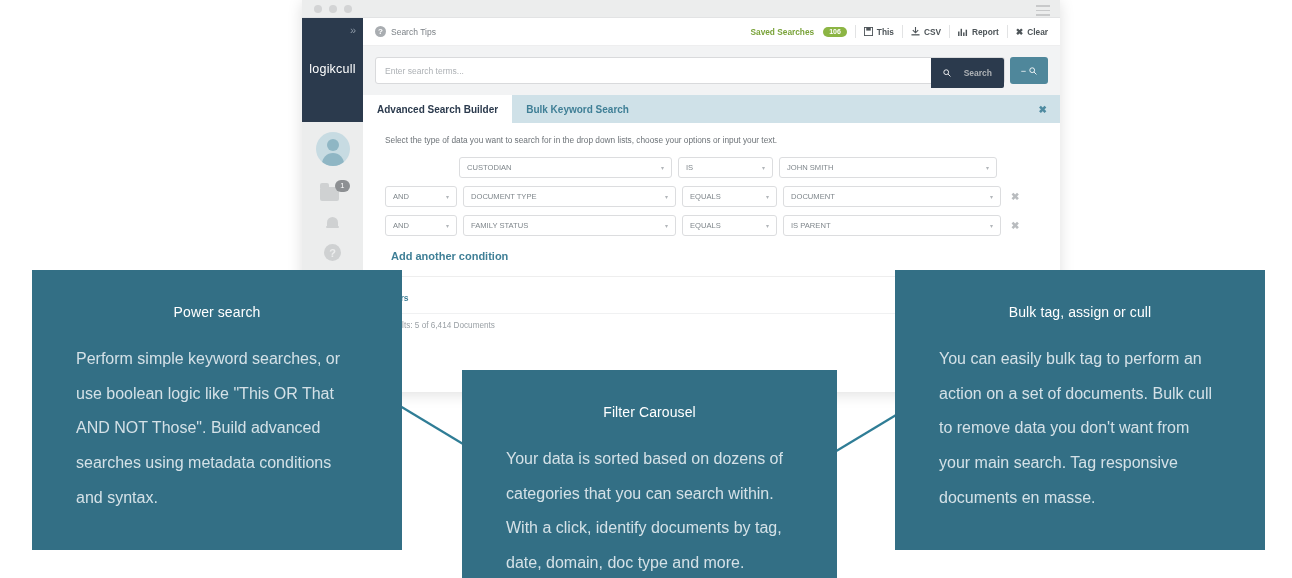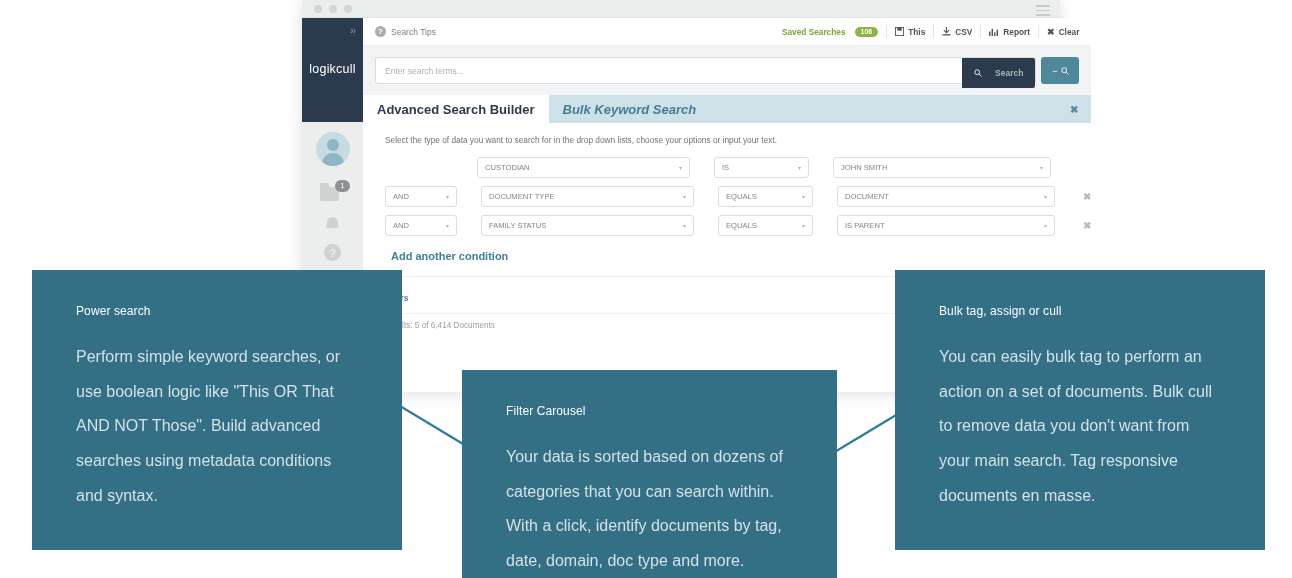--- a/index.html
+++ b/index.html
@@ -96,29 +96,29 @@
     display:flex; align-items:center; gap:4px; padding:0 12px; font-size:8.5px; font-weight:bold;
     border-radius:0 2px 2px 0;
     justify-content:center;
   }
   .minusbtn {
     width:38px; background:#4f879b; border-radius:3px; display:flex; align-items:center;
     justify-content:center; gap:3px; color:#fff; font-size:9px;
   }
 
   .tabbar { background:#cfe1e8; height:28px; display:flex; align-items:stretch; position:relative; }
-  .tab { display:flex; align-items:center; padding:0 14px; font-size:13px; font-weight:bold; }
+  .tab { display:flex; align-items:center; padding:0 14px; font-size:10px; font-weight:bold; }
   .tab.active { background:#fff; color:#2b3a4d; }
-  .tab.inactive { color:#3f7f96;font-style:italic; }
+  .tab.inactive { color:#3f7f96; }
   .tabclose { margin-left:auto; display:flex; align-items:center; padding-right:13px; color:#4f8ba1; font-size:10px; font-weight:bold; }
 
   .builder { background:#fff; padding:12px 0 0 0; }
   .hint { font-size:8.3px; color:#6d7378; padding:0 0 12px 22px; }
 
-  .cond { display:flex; align-items:center; gap:24px; padding:0 0 8px 22px; }
+  .cond { display:flex; align-items:center; gap:6px; padding:0 0 8px 22px; }
   .sel {
     height:21px; border:1px solid #dcdddf; border-radius:3px; background:#fff;
     display:flex; align-items:center; padding:0 7px; font-size:7.6px; color:#7f868b;
     position:relative;
   }
   .sel .car { margin-left:auto; font-size:6px; color:#b2b6ba; padding-left:8px; }
   .sel.spacer-logic { width:68px; }
   .sel.logic { width:72px; }
   .sel.field { width:213px; }
   .sel.op { width:95px; }
@@ -143,21 +143,21 @@
   }
   .resultsrow .right { margin-left:auto; }
 
   
   .connector { position:absolute; overflow:visible; }
 
   
   .card {
     position:absolute; background:#336f85; color:#fff; padding:34px 44px 30px 44px;
   }
-  .card h3 { font-size:12px; font-weight:normal; letter-spacing:.1px; margin-bottom:22px; }
+  .card h3 { font-size:14px; font-weight:normal; letter-spacing:.1px; margin-bottom:22px;text-align:center; }
   .card p { font-size:16px; line-height:2.17; color:#d4e1e7; }
   #card-power { left:32px; top:270px; width:370px; height:280px; }
   #card-filter { left:462px; top:370px; width:375px; height:208px; }
   #card-bulk   { left:895px; top:270px; width:370px; height:280px; }
 </style>
 </head>
 <body>
 
 <div id="stage">
 

